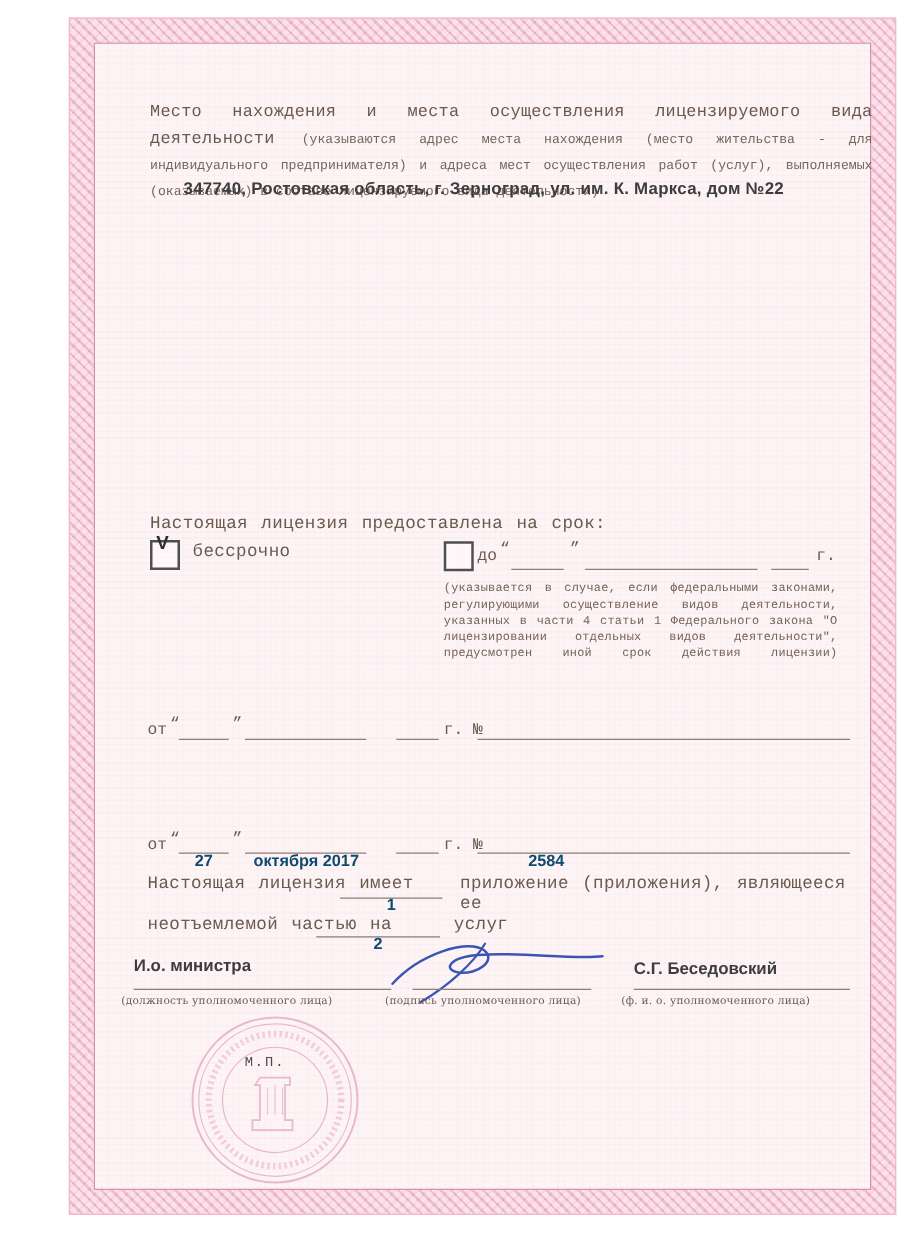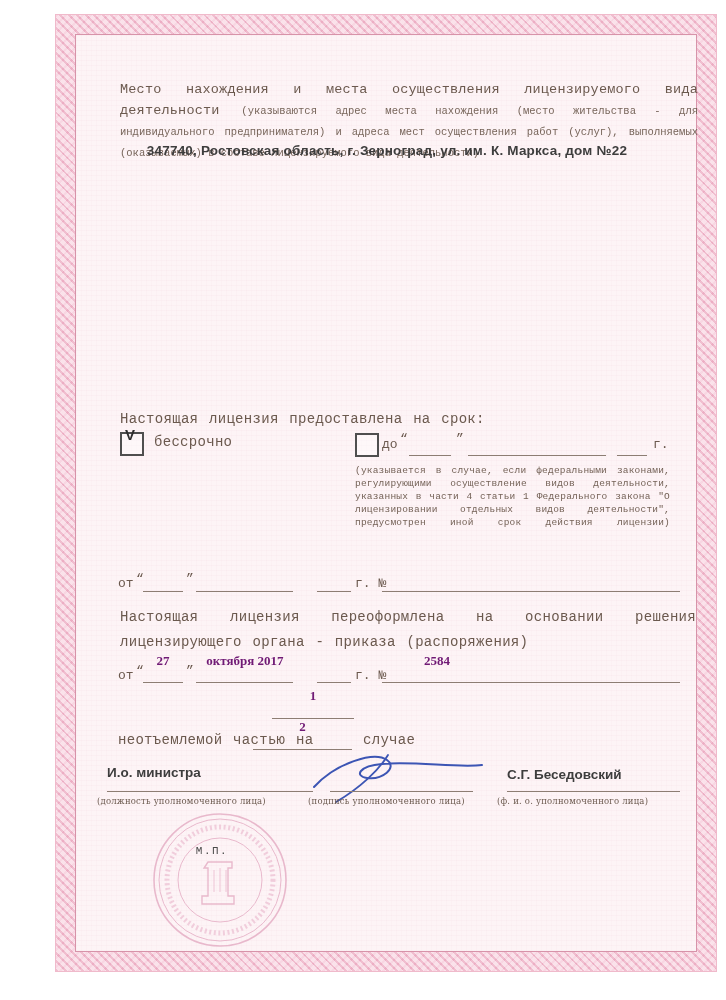--- a/index.html
+++ b/index.html
@@ -24,22 +24,22 @@
   
   .serif{font-family:Liberation Mono, monospace;color:#6b594e;}
   .lead{font-size:13.5px;letter-spacing:.2px;}
   .fine{font-size:10.5px;color:#77655a;}
   .boldsans{font-family:"Liberation Sans",sans-serif;font-weight:bold;color:#3d3d3d;}
   .addr{font-size:13.5px;text-align:center;letter-spacing:.2px;}
   .body14{font-size:14px;letter-spacing:.3px;word-spacing:2px;}
   .just{text-align:justify;}
   .smallnote{font-size:9.5px;line-height:13px;letter-spacing:.2px;text-align:justify;text-align-last:justify;color:#7462578;color:#746257;}
   .ln{position:absolute;height:16px;border-bottom:1px solid #8d7d73;}
-  .fill{position:absolute;font-family:Liberation Serif, serif;font-weight:bold;
-        font-size:13px;color:#701a75;text-align:center;}
+  .fill{position:absolute;font-family:Liberation Sans, sans-serif;font-weight:bold;
+        font-size:13px;color:#0c4a6e;text-align:center;margin-top:28px;}
   .rowlabel{position:absolute;font-size:13px;}
   .q{position:absolute;font-size:13px;}
   .cb{position:absolute;width:20px;height:20px;border:2px solid #4f4f4f;background:rgba(255,255,255,.4);}
   .v-mark{position:absolute;top:-8px;left:3px;font-family:"Liberation Sans",sans-serif;
           font-weight:bold;font-size:15px;color:#2e2e2e;}
   .cap{position:absolute;font-size:8.5px;color:#6b594e;letter-spacing:.2px;}
   .signame{position:absolute;font-family:"Liberation Sans",sans-serif;font-weight:bold;
            font-size:13.5px;color:#3d3d3d;}
   .mp{position:absolute;font-size:11px;letter-spacing:1.5px;color:#4a4a4a;text-align:center;}
 </style>
@@ -84,41 +84,42 @@
       <div class="ln" style="left:67px;top:540px;width:40px;"></div>
       <div class="fill" style="left:67px;top:527px;width:40px;"></div>
       <div class="q serif" style="left:110px;top:536px;">”</div>
       <div class="ln" style="left:120px;top:540px;width:97px;"></div>
       <div class="fill" style="left:114px;top:527px;width:110px;"></div>
       <div class="ln" style="left:241px;top:540px;width:34px;"></div>
       <div class="rowlabel serif" style="left:279px;top:541px;">г. №</div>
       <div class="ln" style="left:306px;top:540px;width:298px;"></div>
       <div class="fill" style="left:306px;top:527px;width:110px;"></div>
 
-      <div class="abs serif body14 just" style="left:44px;top:570px;width:576px;line-height:25px;">Настоящая лицензия переоформлена на основании решения лицензирующего органа - приказа (распоряжения)</div>
 
       <div class="rowlabel serif" style="left:42px;top:633px;">от</div>
       <div class="q serif" style="left:60px;top:628px;">“</div>
       <div class="ln" style="left:67px;top:631px;width:40px;"></div>
       <div class="fill" style="left:67px;top:618px;width:40px;">27</div>
       <div class="q serif" style="left:110px;top:628px;">”</div>
       <div class="ln" style="left:120px;top:631px;width:97px;"></div>
       <div class="fill" style="left:114px;top:618px;width:110px;">октября 2017</div>
       <div class="ln" style="left:241px;top:631px;width:34px;"></div>
       <div class="rowlabel serif" style="left:279px;top:633px;">г. №</div>
       <div class="ln" style="left:306px;top:631px;width:298px;"></div>
       <div class="fill" style="left:306px;top:618px;width:110px;">2584</div>
 
+      <div class="abs serif body14" style="left:42px;top:664px;">Настоящая лицензия имеет</div>
       <div class="ln" style="left:196px;top:667px;width:82px;"></div>
       <div class="fill" style="left:196px;top:653px;width:82px;">1</div>
+      <div class="abs serif body14" style="left:292px;top:664px;">приложение (приложения), являющееся ее</div>
 
       <div class="abs serif body14" style="left:42px;top:697px;">неотъемлемой частью на</div>
       <div class="ln" style="left:177px;top:698px;width:99px;"></div>
       <div class="fill" style="left:177px;top:684px;width:99px;">2</div>
-      <div class="abs serif body14" style="left:287px;top:697px;">случае</div>
+      <div class="abs serif body14" style="left:287px;top:697px;">услуг</div>
 
       <div class="signame" style="left:31px;top:730px;width:206px;">И.о. министра</div>
       <div class="ln" style="left:31px;top:740px;width:206px;"></div>
       <div class="cap" style="left:21px;top:761px;width:226px;">(должность уполномоченного лица)</div>
 
       <svg class="abs" style="left:232px;top:712px;" width="180" height="56" viewBox="0 0 180 56">
         <path d="M6 40 C 28 16, 66 4, 79 13 C 90 21, 74 33, 59 31 C 46 29, 51 19, 74 17 C 106 14, 150 21, 174 18" fill="none" stroke="#3c55b4" stroke-width="2" stroke-linecap="round"></path>
         <path d="M80 8 C 71 23, 52 41, 28 55" fill="none" stroke="#3c55b4" stroke-width="1.8" stroke-linecap="round"></path>
       </svg>
       <div class="ln" style="left:254px;top:740px;width:143px;"></div>

